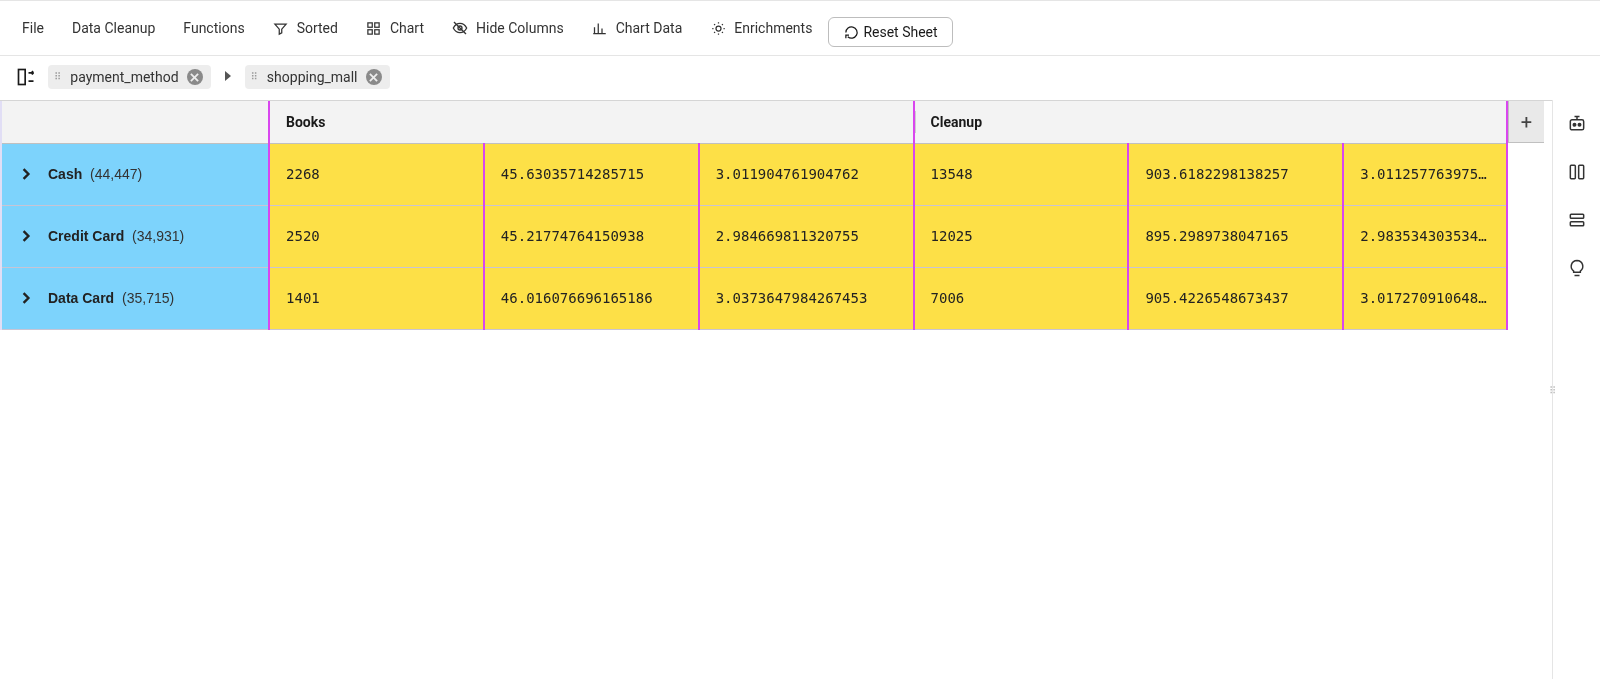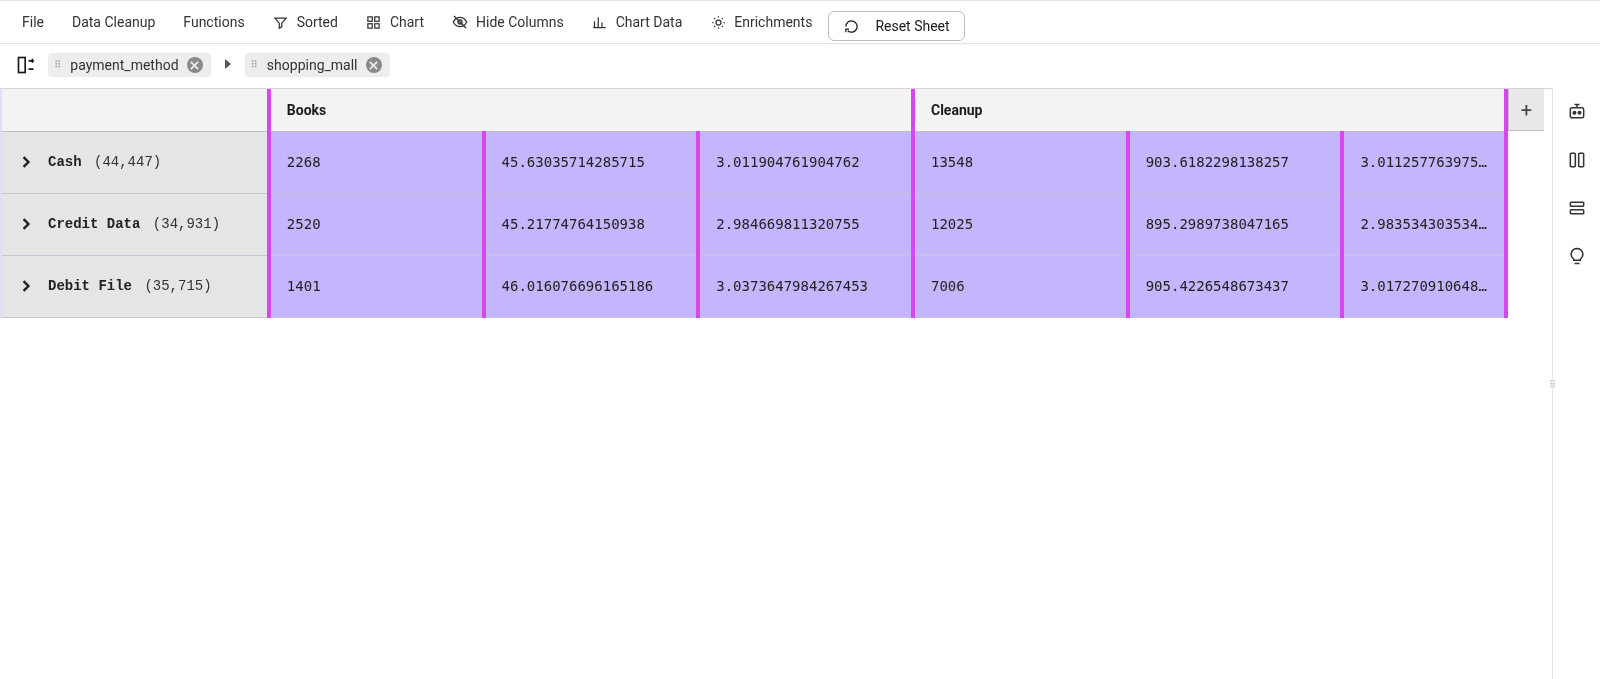--- a/index.html
+++ b/index.html
@@ -20,40 +20,40 @@
     position: relative;
   }
   
   .toolbar {
     display: flex;
     align-items: center;
     gap: 4px;
     padding: 6px 10px;
     border-top: 1px solid #e5e5e5;
     border-bottom: 1px solid #e5e5e5;
-    height: 44px;
+    height: 56px;
   }
   .tb-item {
     display: inline-flex;
     align-items: center;
     gap: 8px;
     padding: 6px 12px;
     border-radius: 4px;
     cursor: pointer;
     color: #333;
     font-size: 14px;
   }
   .tb-icon { width: 16px; height: 16px; display:inline-flex; align-items:center; justify-content:center; }
   .reset-btn {
     border: 1px solid #bdbdbd;
     border-radius: 6px;
     padding: 6px 14px;
     display: inline-flex;
     align-items: center;
-    gap: 16px;
+    gap: 4px;
     cursor: pointer;
     font-size: 14px;
     margin-top: 8px;
   }
   
   .groupbar {
     display: flex;
     align-items: center;
     gap: 10px;
     padding: 8px 10px 10px 14px;
@@ -87,21 +87,21 @@
     overflow: auto;
     border-top: 1px solid #d5d5d5;
     position: relative;
   }
   table.grid {
     border-collapse: collapse;
     table-layout: fixed;
     width: 1508px;
   }
   .grid th, .grid td {
-    border-right: 4px solid #d946ef;
+    border-right: 2px solid #d946ef;
     border-bottom: 1px solid #c8c4d4;
     padding: 0 16px;
     text-align: left;
     vertical-align: middle;
     white-space: nowrap;
     overflow: hidden;
     text-overflow: ellipsis;
   }
   .grid thead th {
     background: #f3f3f3;
@@ -110,28 +110,28 @@
     font-size: 14px;
     border-bottom: 1px solid #c0c0c0;
     position: relative;
   }
   .grid thead th.group-sep-left::before{
     content:"";
     position:absolute; left:-1px; top:10px; bottom:10px; width:2px; background:#cfcfcf;
   }
   .grid tbody td {
     height: 62px;
-    background: #c4b5fd;
+    background: #fde047;
     font-family: ui-monospace, Menlo, Consolas, monospace;
     font-size: 14px;
     color: #222;
   }
   .grid tbody td.rowhead {
-    background: #e5e5e5;
-    font-family: Liberation Mono, monospace;
+    background: #7dd3fc;
+    font-family: Liberation Sans, sans-serif;
   }
   .rowhead-inner {
     display:flex; align-items:center; gap:14px;
   }
   .row-label { font-weight:700; }
   .row-count { font-weight:400; color:#333; margin-left:4px; }
   .expand-caret { width:16px;height:16px;display:inline-flex;align-items:center;justify-content:center;cursor:pointer;}
   
   .add-col {
     position: sticky;
@@ -323,39 +323,39 @@
                 <td>3.011257763975155</td>
               </tr>
               <tr>
                 <td class="rowhead left-gutter">
                   <div class="rowhead-inner">
                     <span class="expand-caret">
                       <svg width="12" height="12" viewBox="0 0 10 10" fill="none" stroke="currentColor" stroke-width="2">
                         <path d="M3 1l4 4-4 4"></path>
                       </svg>
                     </span>
-                    <span><span class="row-label">Credit Data</span><span class="row-count"> (34,931)</span></span>
+                    <span><span class="row-label">Credit Card</span><span class="row-count"> (34,931)</span></span>
                   </div>
                 </td>
                 <td>2520</td>
                 <td>45.21774764150938</td>
                 <td>2.984669811320755</td>
                 <td>12025</td>
                 <td>895.2989738047165</td>
                 <td>2.9835343035343036</td>
               </tr>
               <tr>
                 <td class="rowhead left-gutter">
                   <div class="rowhead-inner">
                     <span class="expand-caret">
                       <svg width="12" height="12" viewBox="0 0 10 10" fill="none" stroke="currentColor" stroke-width="2">
                         <path d="M3 1l4 4-4 4"></path>
                       </svg>
                     </span>
-                    <span><span class="row-label">Debit File</span><span class="row-count"> (35,715)</span></span>
+                    <span><span class="row-label">Data Card</span><span class="row-count"> (35,715)</span></span>
                   </div>
                 </td>
                 <td>1401</td>
                 <td>46.016076696165186</td>
                 <td>3.0373647984267453</td>
                 <td>7006</td>
                 <td>905.4226548673437</td>
                 <td>3.017270910648016</td>
               </tr>
             </tbody>

